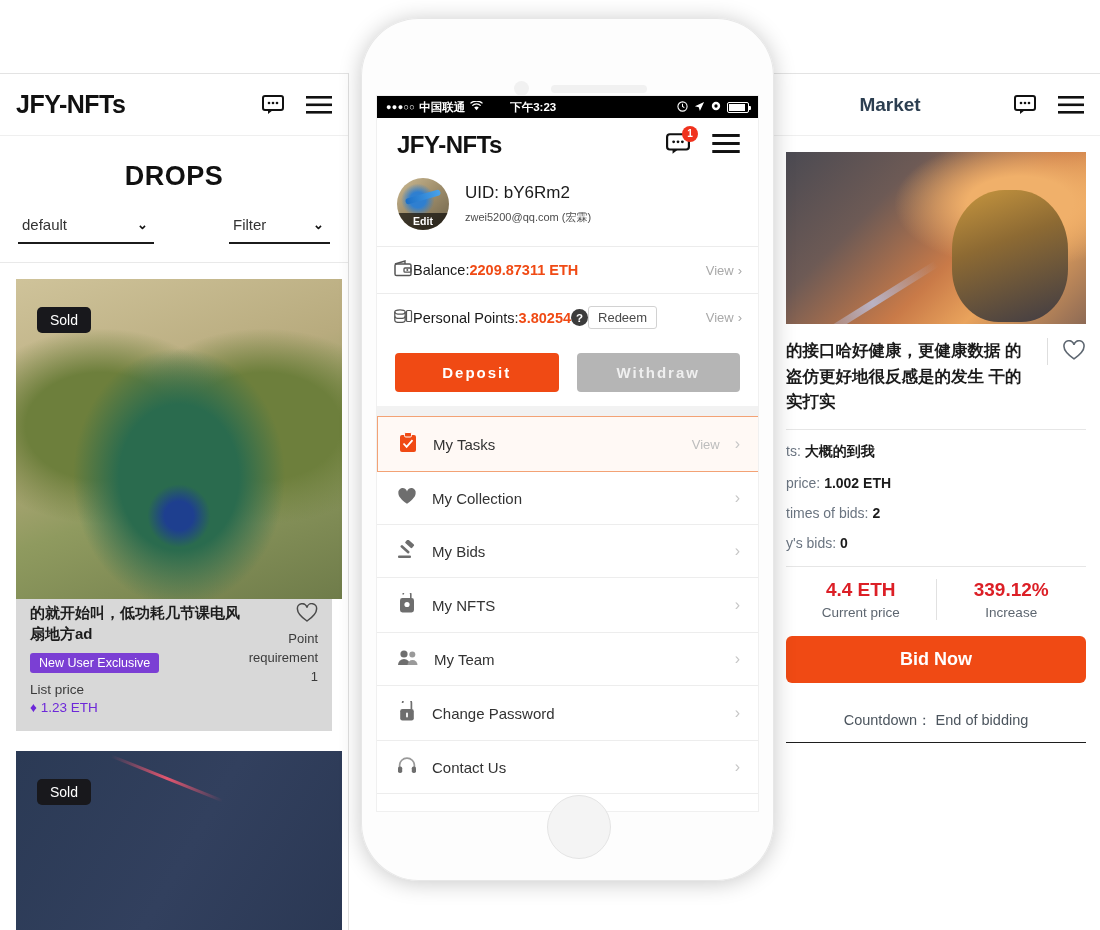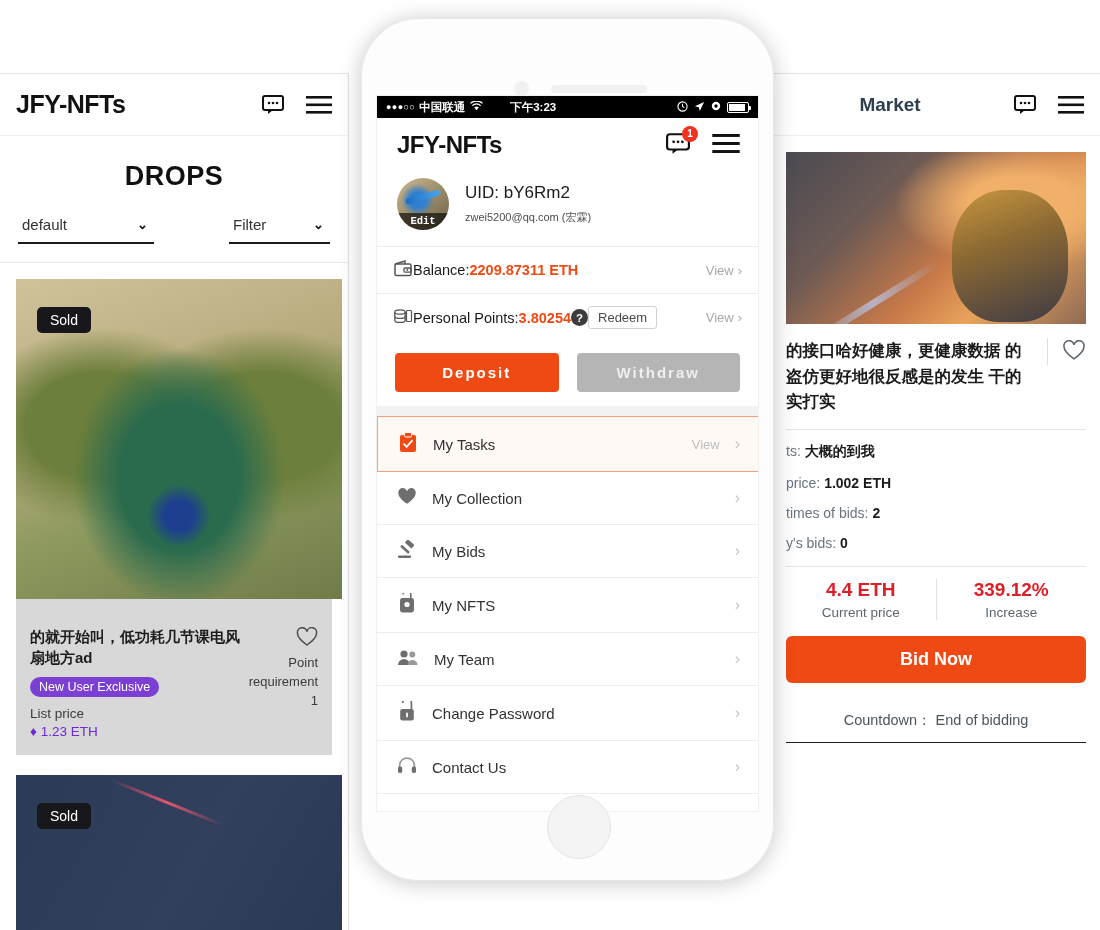--- a/index.html
+++ b/index.html
@@ -72,31 +72,31 @@
     content:""; position:absolute; left:28%; top:8%;
     width: 120px; height: 3px; background: linear-gradient(90deg, rgba(220,70,90,0), #e3566f, rgba(220,70,90,0));
     transform: rotate(22deg);
   }
   .sold-badge {
     position: absolute; top: 28px; left: 21px;
     background: #18181c; color: #fff; font-size: 14px;
     padding: 5px 13px; border-radius: 5px; font-weight: 500;
   }
   .nft-meta {
-    background: #d8d8d8; padding: 28px 14px 16px 14px;
+    background: #d8d8d8; padding: 4px 14px 16px 14px;
     display: flex; 
   }
   .meta-left { flex: 1; min-width: 0; }
   .meta-title {
     font-size: 15px; font-weight: bold; color: #1c1c1c;
     line-height: 1.38; margin-bottom: 9px;
   }
   .tag-new {
     display: inline-block; background: #7b3fd4; color: #fff;
-    font-size: 12.5px; padding: 3px 9px; border-radius: 10px; margin-bottom: 9px;
+    font-size: 12.5px; padding: 3px 9px; border-radius: 3px; margin-bottom: 9px;
   }
   .meta-label { font-size: 13.5px; color: #3b3b3b; margin-bottom: 3px; }
   .meta-price { font-size: 13.5px; color: #6d28d9; }
   .meta-right {
     width: 72px; text-align: right; display: flex;
     flex-direction: column; align-items: flex-end;
   }
   .meta-right .pt { font-size: 13px; color: #3b3b3b; line-height: 1.45; text-align: right; }
   .heart-o { margin-bottom: 3px; }
 
@@ -212,21 +212,20 @@
     padding: 0 4px;
   }
 
   .profile { display: flex; align-items: center; padding: 6px 20px 16px 20px; }
   .avatar {
     position: relative; width: 52px; height: 52px; border-radius: 50%;
     overflow: hidden; margin-right: 16px; flex-shrink: 0;
     background:
       radial-gradient(ellipse at 40% 42%, #2f7fd0 0 18%, rgba(47,127,208,0) 38%),
       linear-gradient(140deg,#cdbb94 0%, #a08f6c 45%, #6b6048 100%);
-    font-family: Liberation Mono, monospace;
   }
   .avatar .blade {
     position: absolute; left: 8px; top: 16px; width: 36px; height: 6px;
     background: linear-gradient(90deg,#1c6fc6,#4aa3ea); transform: rotate(-16deg);
     border-radius: 3px;
   }
   .avatar .edit {
     position: absolute; left: 0; right: 0; bottom: 0; height: 17px;
     background: rgba(0,0,0,.62); color: #fff; font-size: 10.5px;
     text-align: center; line-height: 17px; font-weight: bold;

